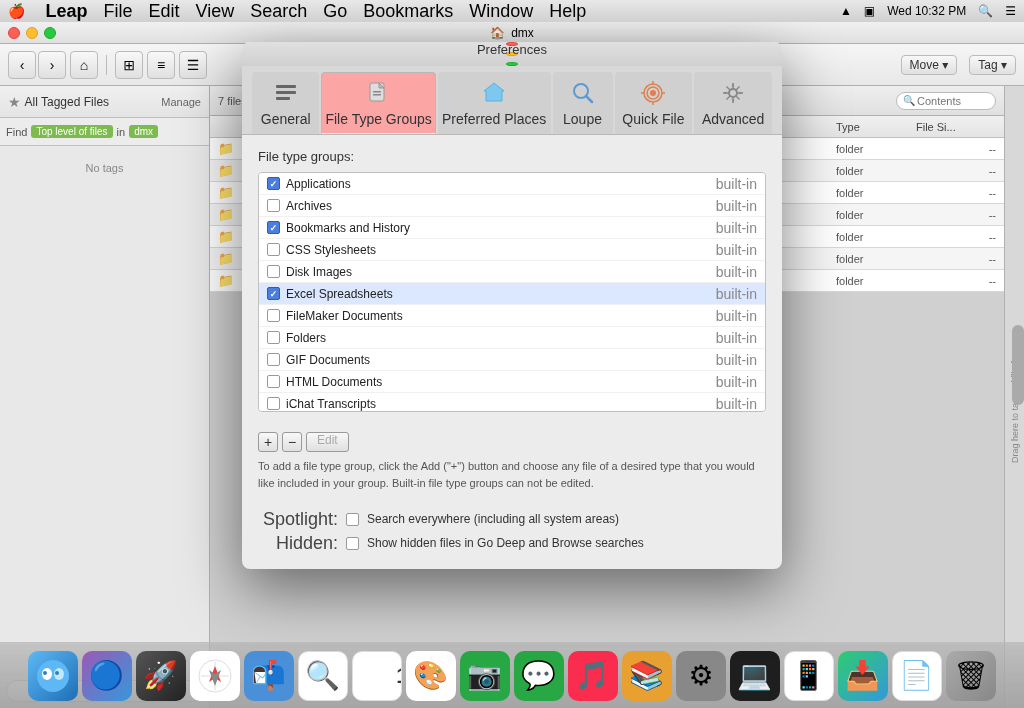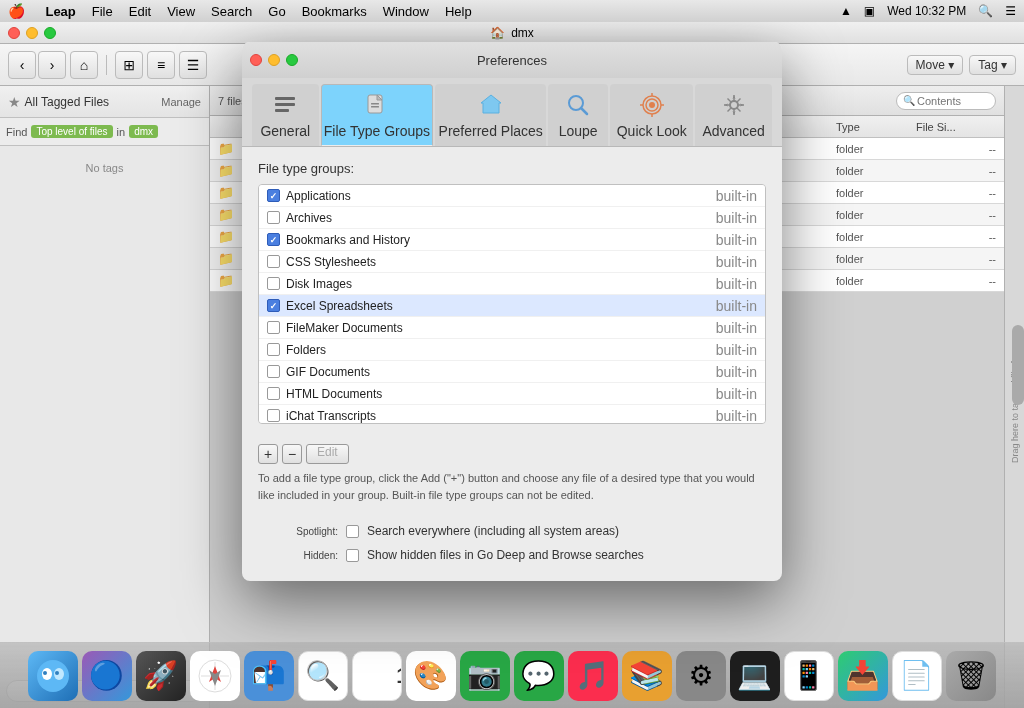--- a/index.html
+++ b/index.html
@@ -23,21 +23,21 @@
       padding: 0 8px;
       gap: 16px;
       position: relative;
       z-index: 100;
     }
     .menubar-apple {
       font-size: 14px;
       margin-right: 4px;
     }
     .menubar-item {
-      font-size: 13px;
+      font-size: 18px;
       color: #000;
       cursor: default;
     }
     .menubar-item.bold { font-weight: 700; }
     .menubar-right {
       margin-left: auto;
       display: flex;
       align-items: center;
       gap: 12px;
       font-size: 12px;
@@ -291,23 +291,24 @@
       box-shadow: 0 20px 60px rgba(0,0,0,0.5);
       overflow: hidden;
       display: flex;
       flex-direction: column;
     }
     .modal-titlebar {
       height: 24px;
       background: linear-gradient(to bottom, #e0e0e0, #d0d0d0);
       display: flex;
       align-items: center;
-      padding: 18px 8px;
+      padding: 0 8px;
       gap: 6px;
       position: relative;
+      flex-direction: column;
     }
     .traffic-light {
       width: 12px; height: 12px;
       border-radius: 50%;
       cursor: pointer;
     }
     .tl-red { background: #ff5f57; border: 1px solid #e0443e; }
     .tl-yellow { background: #ffbd2e; border: 1px solid #dea123; }
     .tl-green { background: #28c940; border: 1px solid #1aab29; }
     .modal-title {
@@ -333,21 +334,21 @@
       align-items: center;
       padding: 4px 12px 6px;
       cursor: pointer;
       border-radius: 4px 4px 0 0;
       background: #d0d0d0;
       border: 1px solid transparent;
       border-bottom: none;
       min-width: 60px;
     }
     .prefs-tab.active {
-      background: #7dd3fc;
+      background: #fca5a5;
       border-color: #b8b8b8;
       border-bottom: 1px solid #ececec;
     }
     .tab-icon {
       width: 32px; height: 32px;
       display: flex; align-items: center; justify-content: center;
       font-size: 22px;
     }
     .tab-label {
       font-size: 14px;
@@ -459,21 +460,21 @@
     }
     .setting-row {
       display: flex;
       align-items: center;
       height: 24px;
       gap: 8px;
     }
     .setting-label {
       width: 80px;
       text-align: right;
-      font-size: 10px;
+      font-size: 18px;
       color: #444;
       font-weight: 500;
     }
     .setting-checkbox {
       width: 13px; height: 13px;
       border: 1px solid #999;
       border-radius: 2px;
       background: white;
       flex-shrink: 0;
       cursor: pointer;
@@ -586,21 +587,21 @@
   <div class="app-toolbar">
     <div class="toolbar-nav">
       <div class="toolbar-btn">‹</div>
       <div class="toolbar-btn">›</div>
     </div>
     <div class="toolbar-btn">⌂</div>
     <div class="toolbar-sep"></div>
     <div class="toolbar-btn">⊞</div>
     <div class="toolbar-btn">≡</div>
     <div class="toolbar-btn">☰</div>
-    <div style="margin-left:auto;display:flex;align-items:center;gap:6px;">
+    <div style="margin-left:auto;display:flex;align-items:center;gap:12px;">
       <div class="toolbar-move-tag">Move ▾</div>
       <div class="toolbar-move-tag">Tag ▾</div>
     </div>
   </div>
 
   <div class="main-content">
 
     <div class="left-sidebar">
       <div class="sidebar-top">
         <span class="sidebar-star">★</span>
@@ -738,21 +739,21 @@
           <svg width="28" height="28" viewBox="0 0 28 28" fill="none">
             <circle cx="14" cy="14" r="9" fill="none" stroke="#e0804e" stroke-width="1.5"></circle>
             <circle cx="14" cy="14" r="6" fill="none" stroke="#e0804e" stroke-width="1.5"></circle>
             <circle cx="14" cy="14" r="3" fill="#e0804e"></circle>
             <line x1="14" y1="5" x2="14" y2="2" stroke="#e0804e" stroke-width="1.5"></line>
             <line x1="14" y1="26" x2="14" y2="23" stroke="#e0804e" stroke-width="1.5"></line>
             <line x1="5" y1="14" x2="2" y2="14" stroke="#e0804e" stroke-width="1.5"></line>
             <line x1="26" y1="14" x2="23" y2="14" stroke="#e0804e" stroke-width="1.5"></line>
           </svg>
         </div>
-        <span class="tab-label">Quick Look</span>
+        <span class="tab-label">Quick File</span>
       </div>
       <div class="prefs-tab">
         <div class="tab-icon">
           <svg width="28" height="28" viewBox="0 0 28 28" fill="none">
             <circle cx="14" cy="14" r="4" fill="none" stroke="#888" stroke-width="2"></circle>
             <path d="M14 4 L15.5 8 L14 7 L12.5 8 Z" fill="#888"></path>
             <path d="M14 24 L15.5 20 L14 21 L12.5 20 Z" fill="#888"></path>
             <path d="M4 14 L8 15.5 L7 14 L8 12.5 Z" fill="#888"></path>
             <path d="M24 14 L20 15.5 L21 14 L20 12.5 Z" fill="#888"></path>
             <line x1="14" y1="4" x2="14" y2="10" stroke="#888" stroke-width="1.5"></line>

